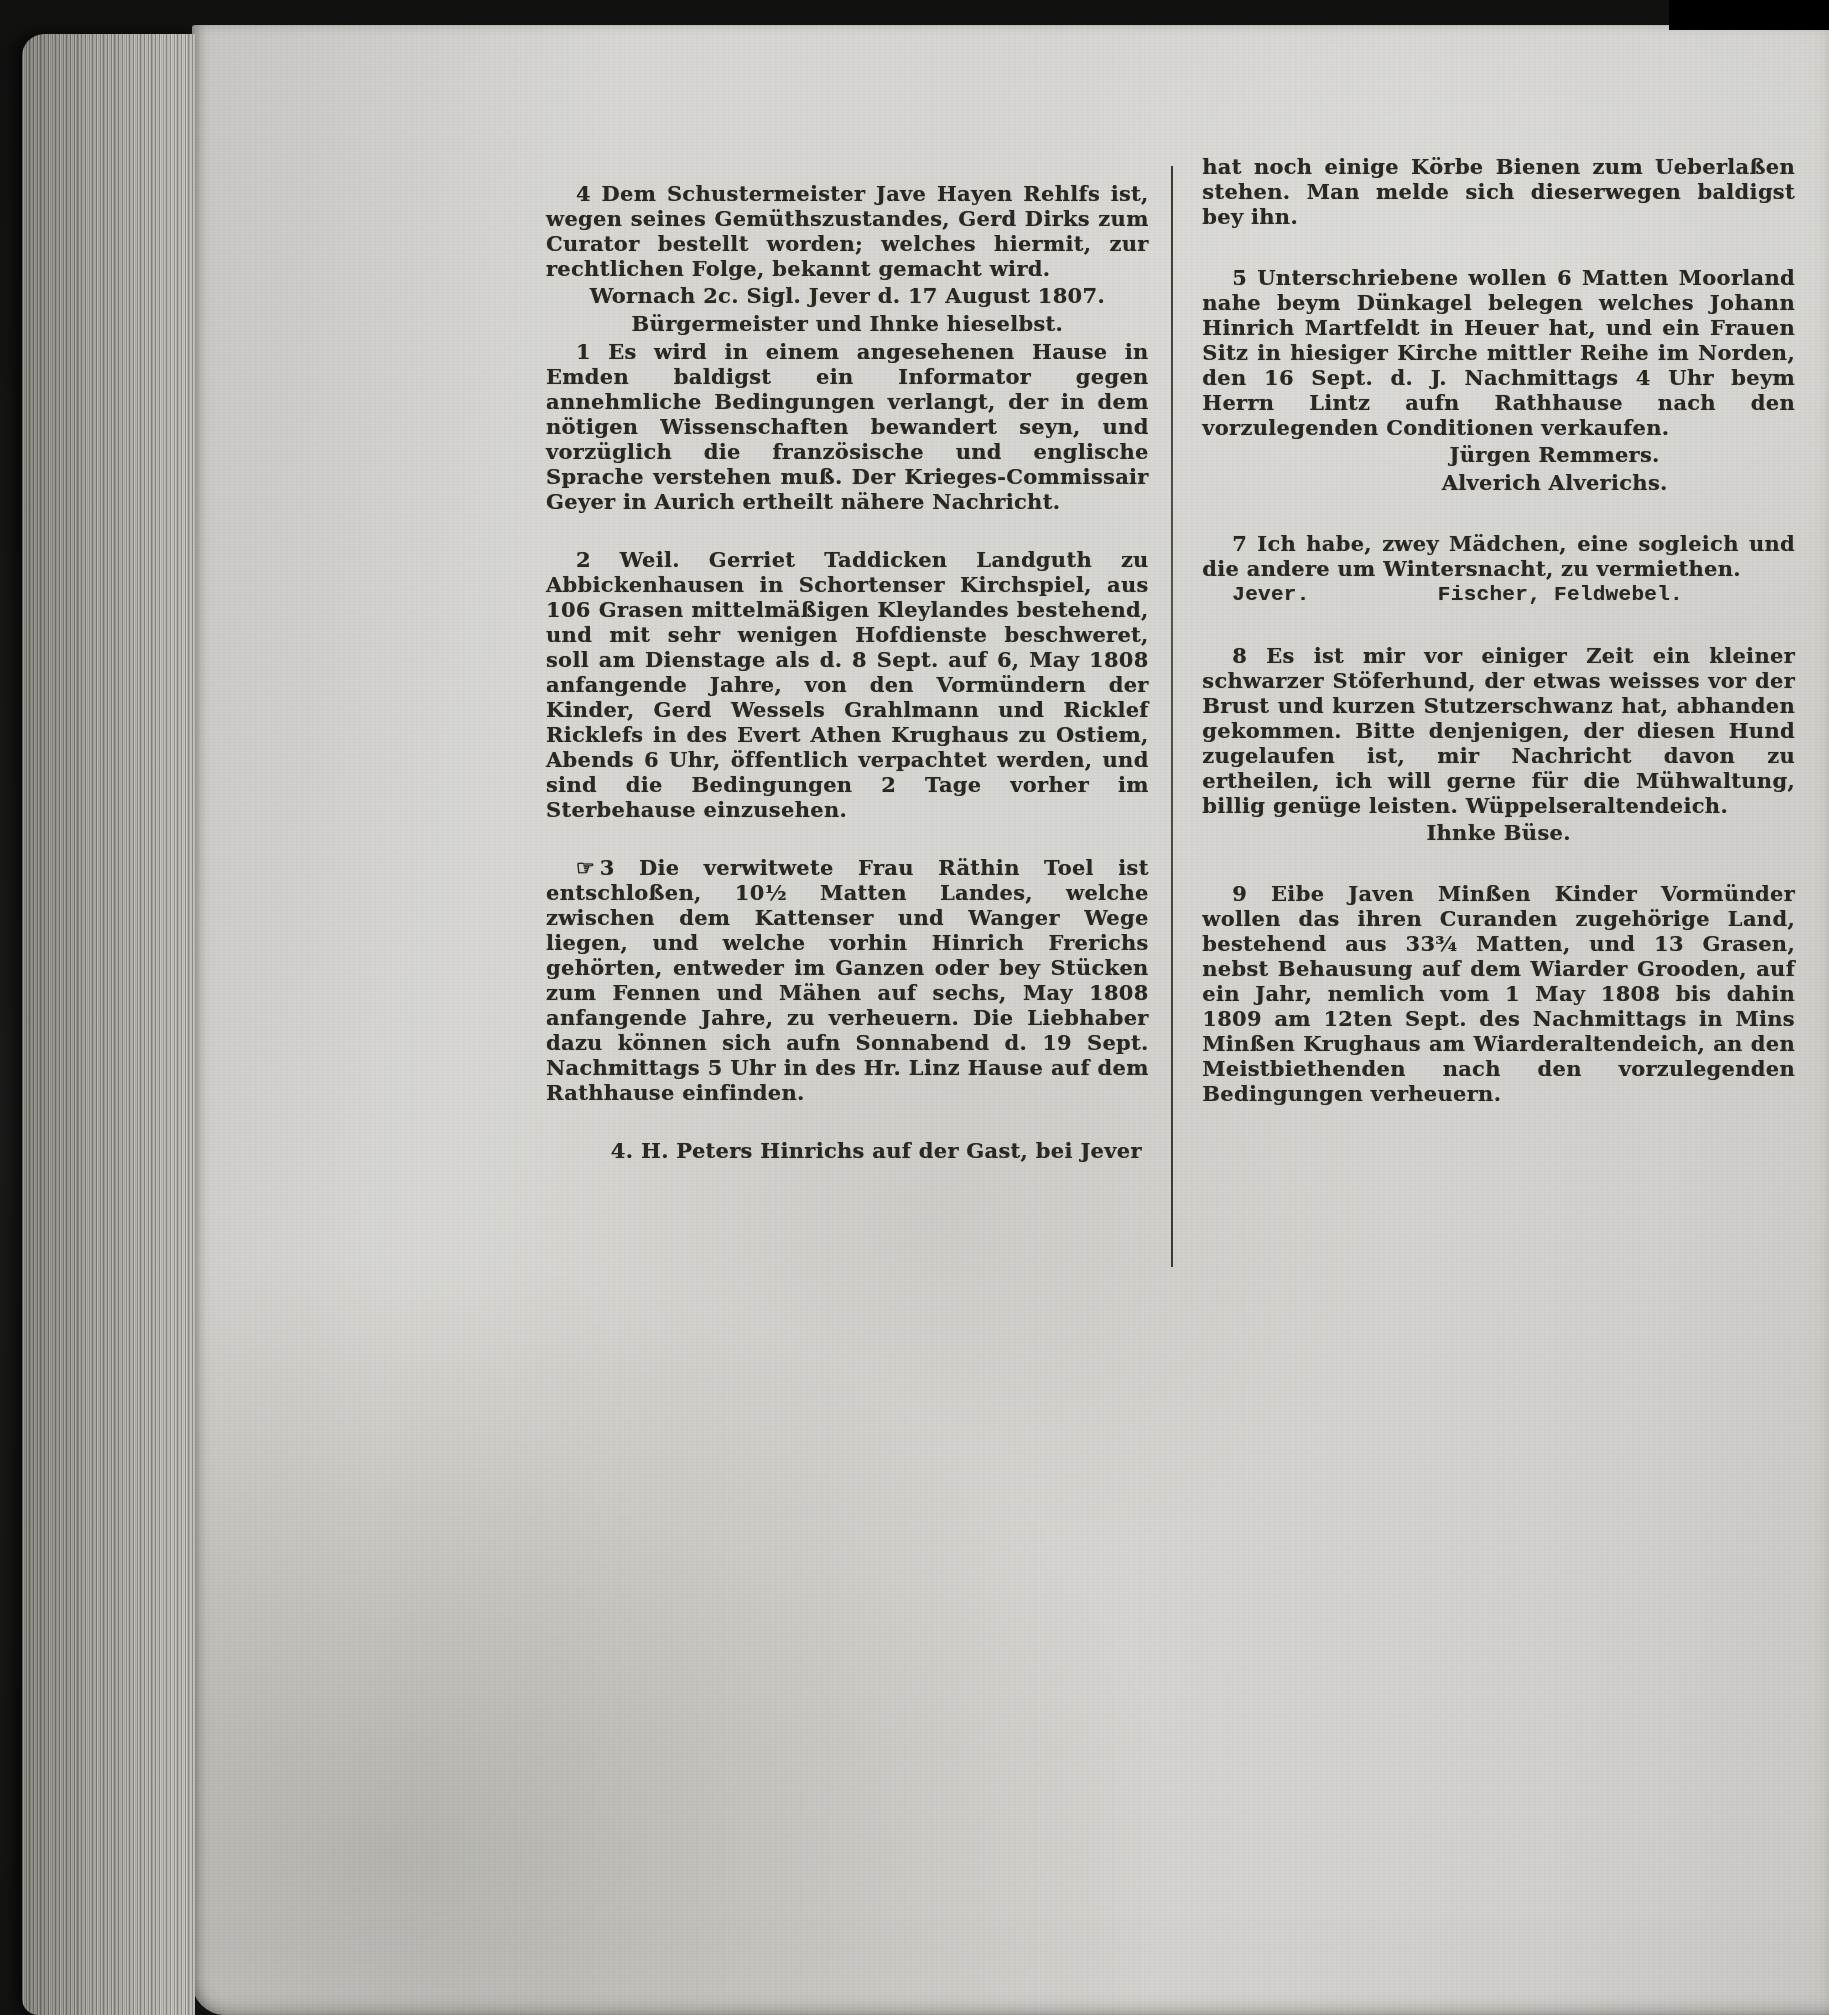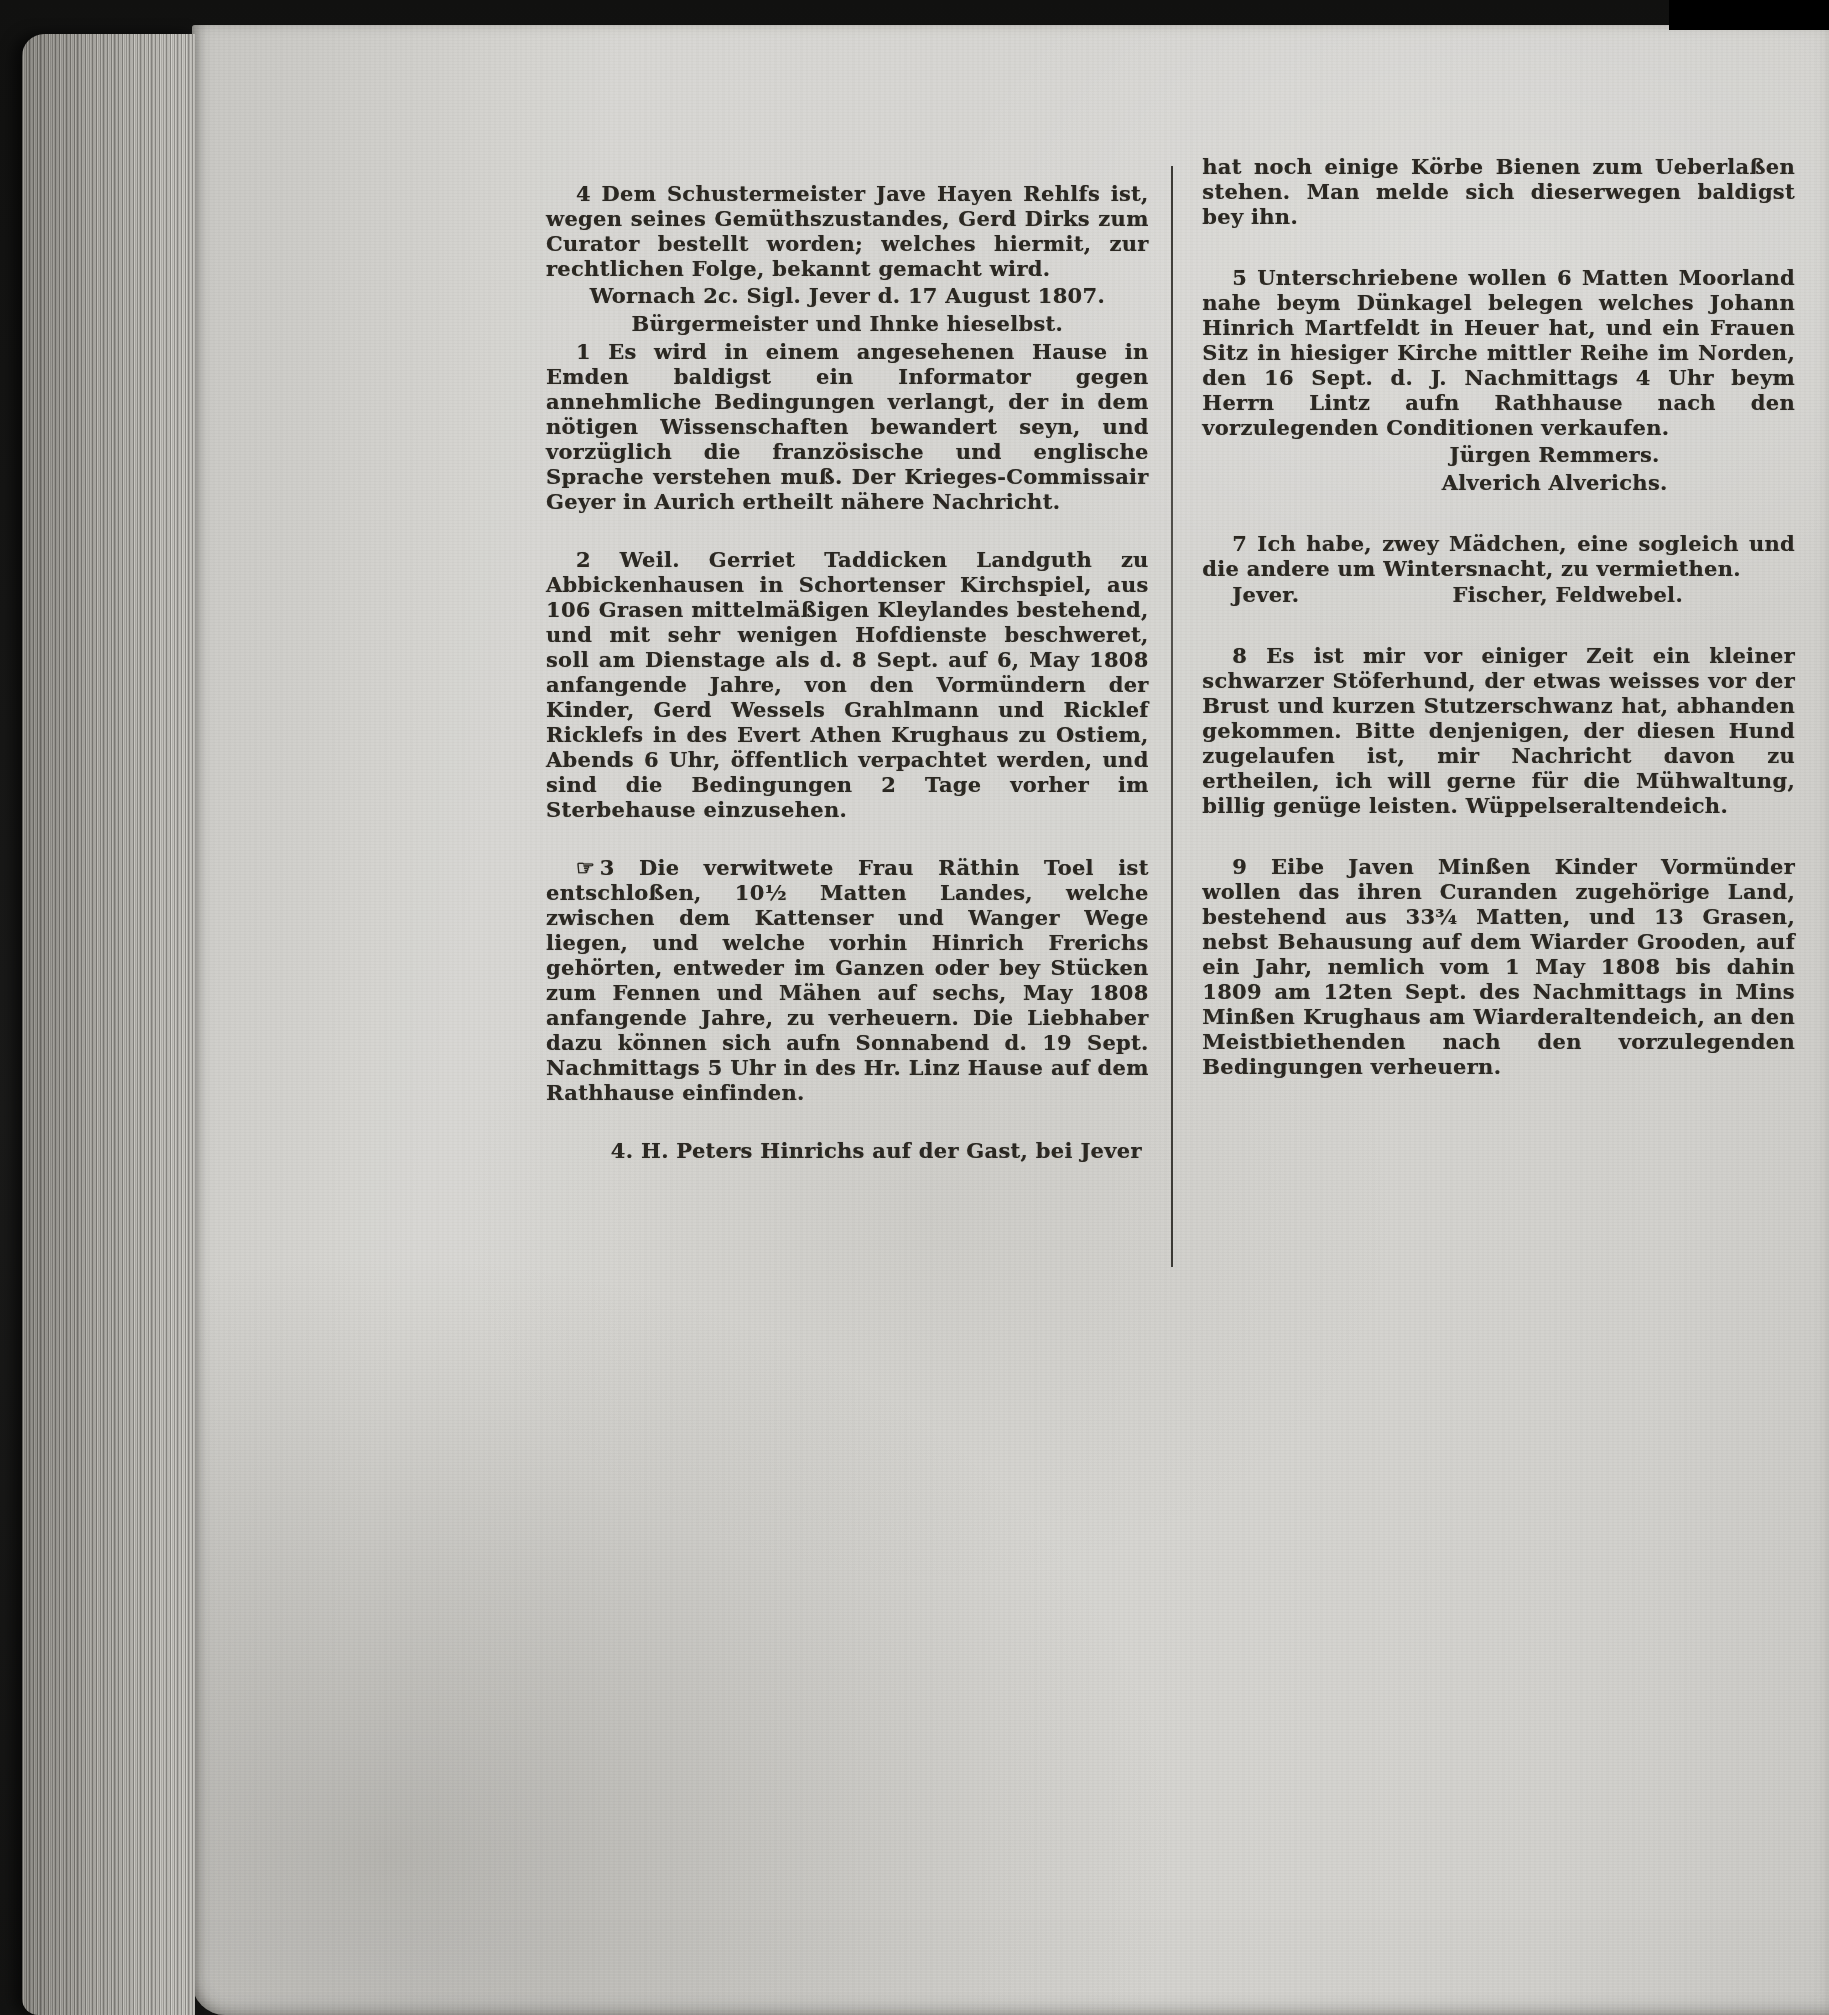--- a/index.html
+++ b/index.html
@@ -104,20 +104,21 @@
   .sigline {
     text-align: center;
     padding-left: 112px;
     margin: 0 0 3px 0;
   }
   .split {
     display: flex;
     justify-content: space-between;
     padding: 0 112px 0 30px;
     margin: 0 0 7.5px 0;
+    font-family: Liberation Mono, monospace;
   }
   .heading {
     margin: 48px 0 52px 0;
     font-size: 23px;
     font-weight: 700;
     letter-spacing: 6.7px;
     text-align: center;
   }
   .manicule {
     font-weight: 700;
@@ -166,20 +167,21 @@
       <p class="sigline gap-l">Alverich Alverichs.</p>
 
 
       <p class="para tight space-before">7 Ich habe, zwey Mädchen, eine sogleich und die andere um Wintersnacht, zu vermiethen.</p>
       <div class="split gap-l">
         <span>Jever.</span>
         <span>Fischer, Feldwebel.</span>
       </div>
 
       <p class="para tight space-before">8 Es ist mir vor einiger Zeit ein kleiner schwarzer Stöferhund, der etwas weisses vor der Brust und kurzen Stutzerschwanz hat, abhanden gekommen. Bitte denjenigen, der diesen Hund zugelaufen ist, mir Nachricht davon zu ertheilen, ich will gerne für die Mühwaltung, billig genüge leisten. Wüppelseraltendeich.</p>
+      <p class="line center gap-l">Ihnke Büse.</p>
 
       <p class="para space-before">9 Eibe Javen Minßen Kinder Vormünder wollen das ihren Curanden zugehörige Land, bestehend aus 33¾ Matten, und 13 Grasen, nebst Behausung auf dem Wiarder Grooden, auf ein Jahr, nemlich vom 1 May 1808 bis dahin 1809 am 12ten Sept. des Nachmittags in Mins Minßen Krughaus am Wiarderaltendeich, an den Meistbiethenden nach den vorzulegenden Bedingungen verheuern.</p>
     </div>
 
   </div>
 
 </div>
 
 
 </body></html>

